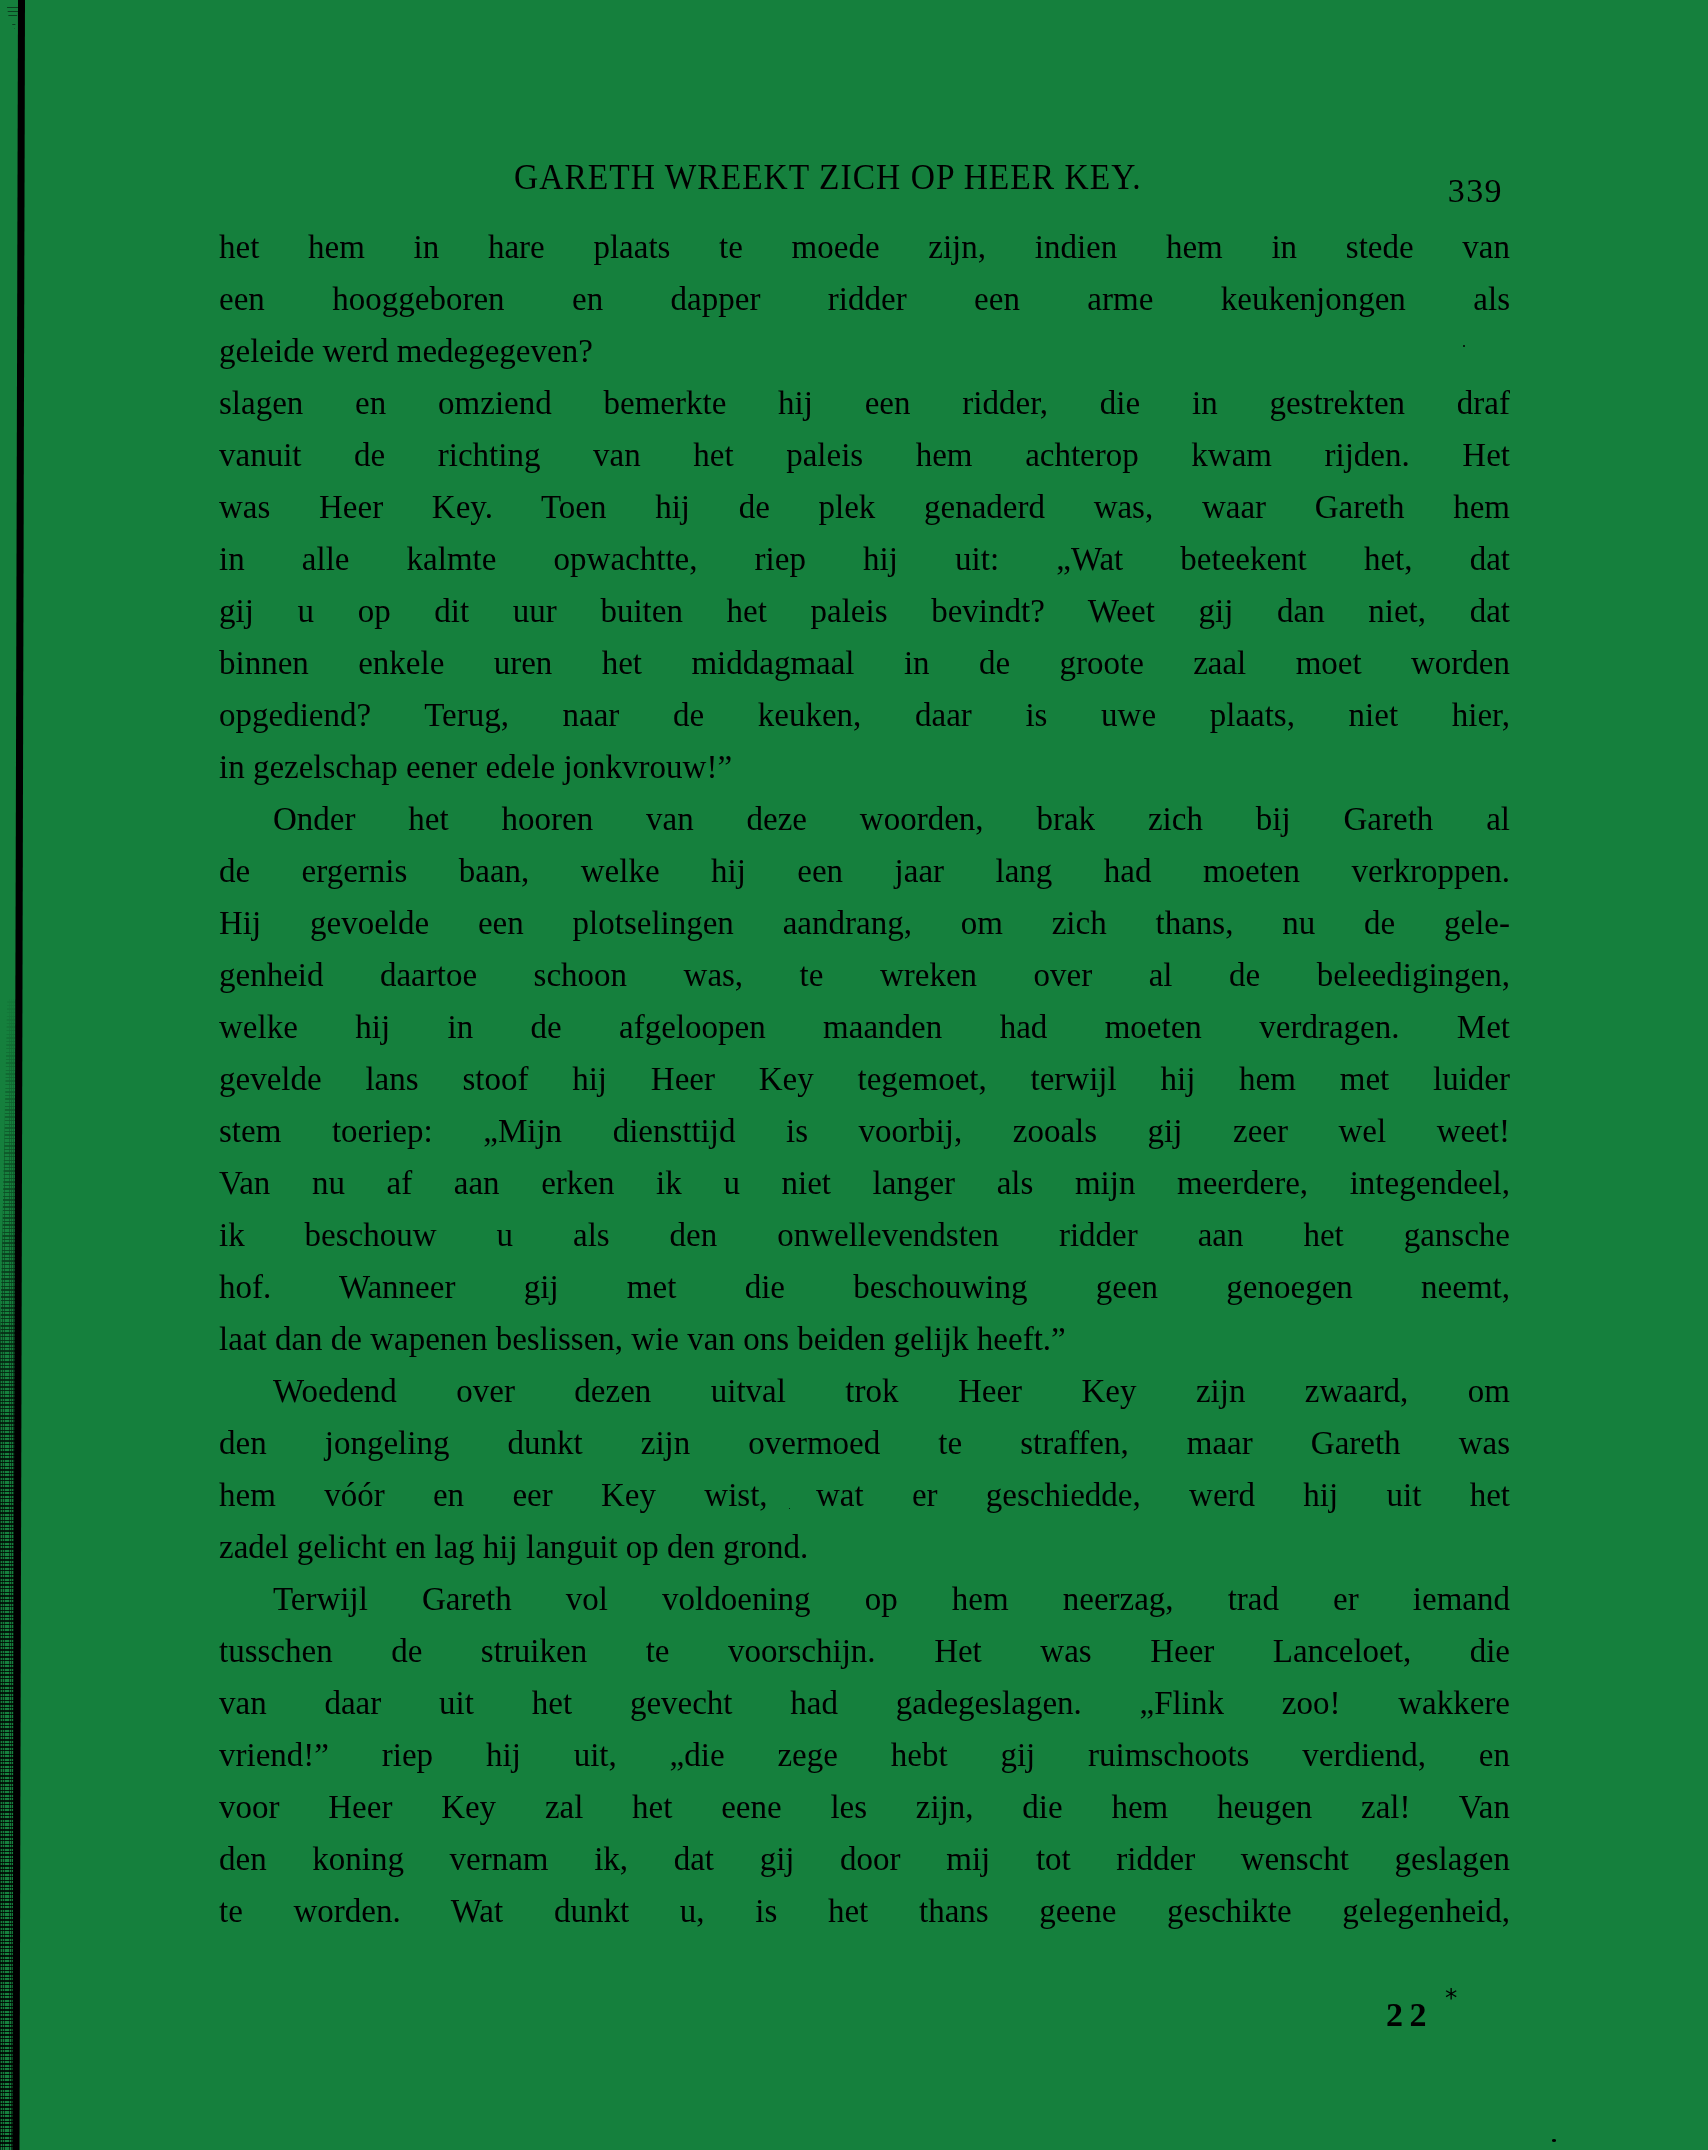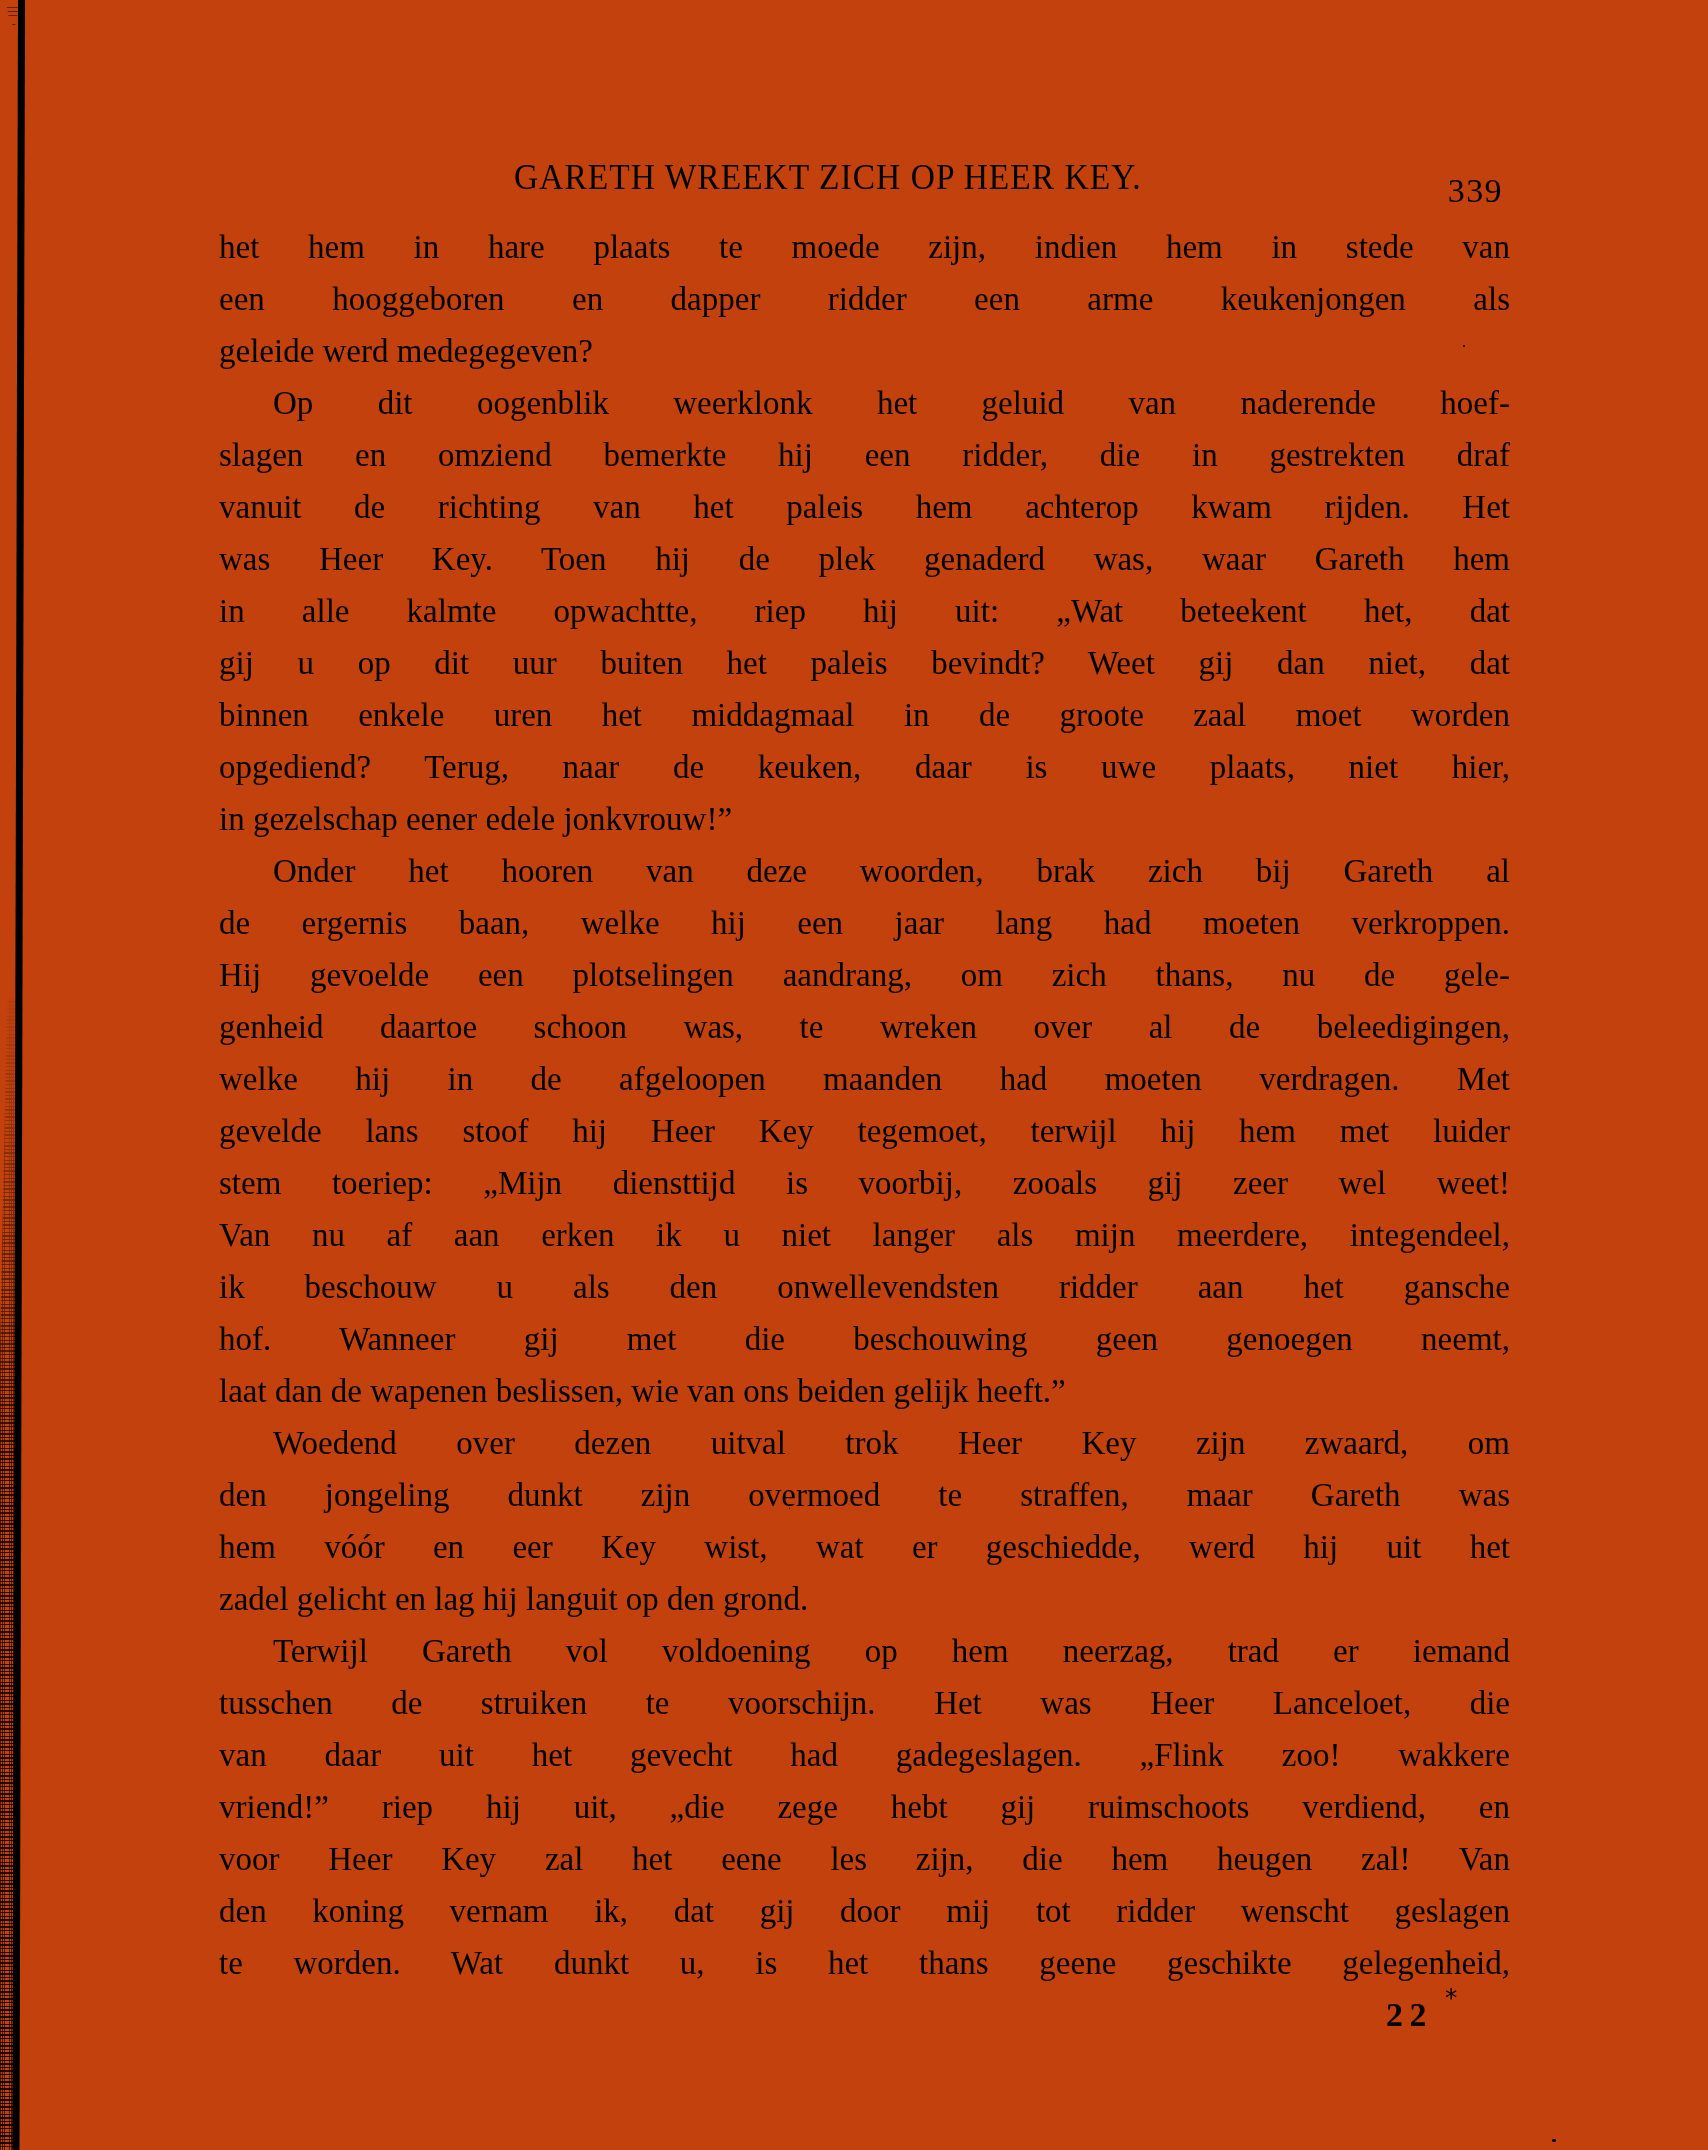--- a/index.html
+++ b/index.html
@@ -1,17 +1,17 @@
 <!DOCTYPE html>
 <html style="font-size:11.6px"><head>
 <meta charset="utf-8">
 <style>
   html, body { margin: 0; padding: 0; background: #ffffff; }
   body { width: 1708px; height: 2151px; position: relative; overflow: hidden; }
-  .page { position: absolute; left: 0; top: 0; width: 1708px; height: 2151px; background: #c2410c; }
+  .page { position: absolute; left: 0; top: 0; width: 1708px; height: 2151px; background: #15803d; }
 
   .edge-bar {
     position: absolute; left: 0; top: 0; width: 29px; height: 2151px;
     background: #000;
     clip-path: polygon(18px 0, 25px 0, 19.5px 2151px, 12.3px 2151px);
   }
   .edge-noise {
     position: absolute; left: 0; top: 999px; width: 17.4px; height: 1152px;
     background:
       repeating-linear-gradient(0deg, rgba(0,0,0,0.85) 0 1.4px, rgba(255,255,255,0) 1.4px 3.6px),
@@ -76,21 +76,20 @@
   <div class="edge-noise"></div>
   <div class="edge-specks"></div>
 
   <div class="running-head">GARETH WREEKT ZICH OP HEER KEY.</div>
   <div class="page-number">339</div>
 
   <div class="body-text">
     <div class="line">het hem in hare plaats te moede zijn, indien hem in stede van</div>
     <div class="line">een hooggeboren en dapper ridder een arme keukenjongen als</div>
     <div class="line last">geleide werd medegegeven?</div>
-    <div class="line indent">Op dit oogenblik weerklonk het geluid van naderende hoef-</div>
     <div class="line">slagen en omziend bemerkte hij een ridder, die in gestrekten draf</div>
     <div class="line">vanuit de richting van het paleis hem achterop kwam rijden. Het</div>
     <div class="line">was Heer Key. Toen hij de plek genaderd was, waar Gareth hem</div>
     <div class="line">in alle kalmte opwachtte, riep hij uit: „Wat beteekent het, dat</div>
     <div class="line">gij u op dit uur buiten het paleis bevindt? Weet gij dan niet, dat</div>
     <div class="line">binnen enkele uren het middagmaal in de groote zaal moet worden</div>
     <div class="line">opgediend? Terug, naar de keuken, daar is uwe plaats, niet hier,</div>
     <div class="line last">in gezelschap eener edele jonkvrouw!”</div>
     <div class="line indent">Onder het hooren van deze woorden, brak zich bij Gareth al</div>
     <div class="line">de ergernis baan, welke hij een jaar lang had moeten verkroppen.</div>

